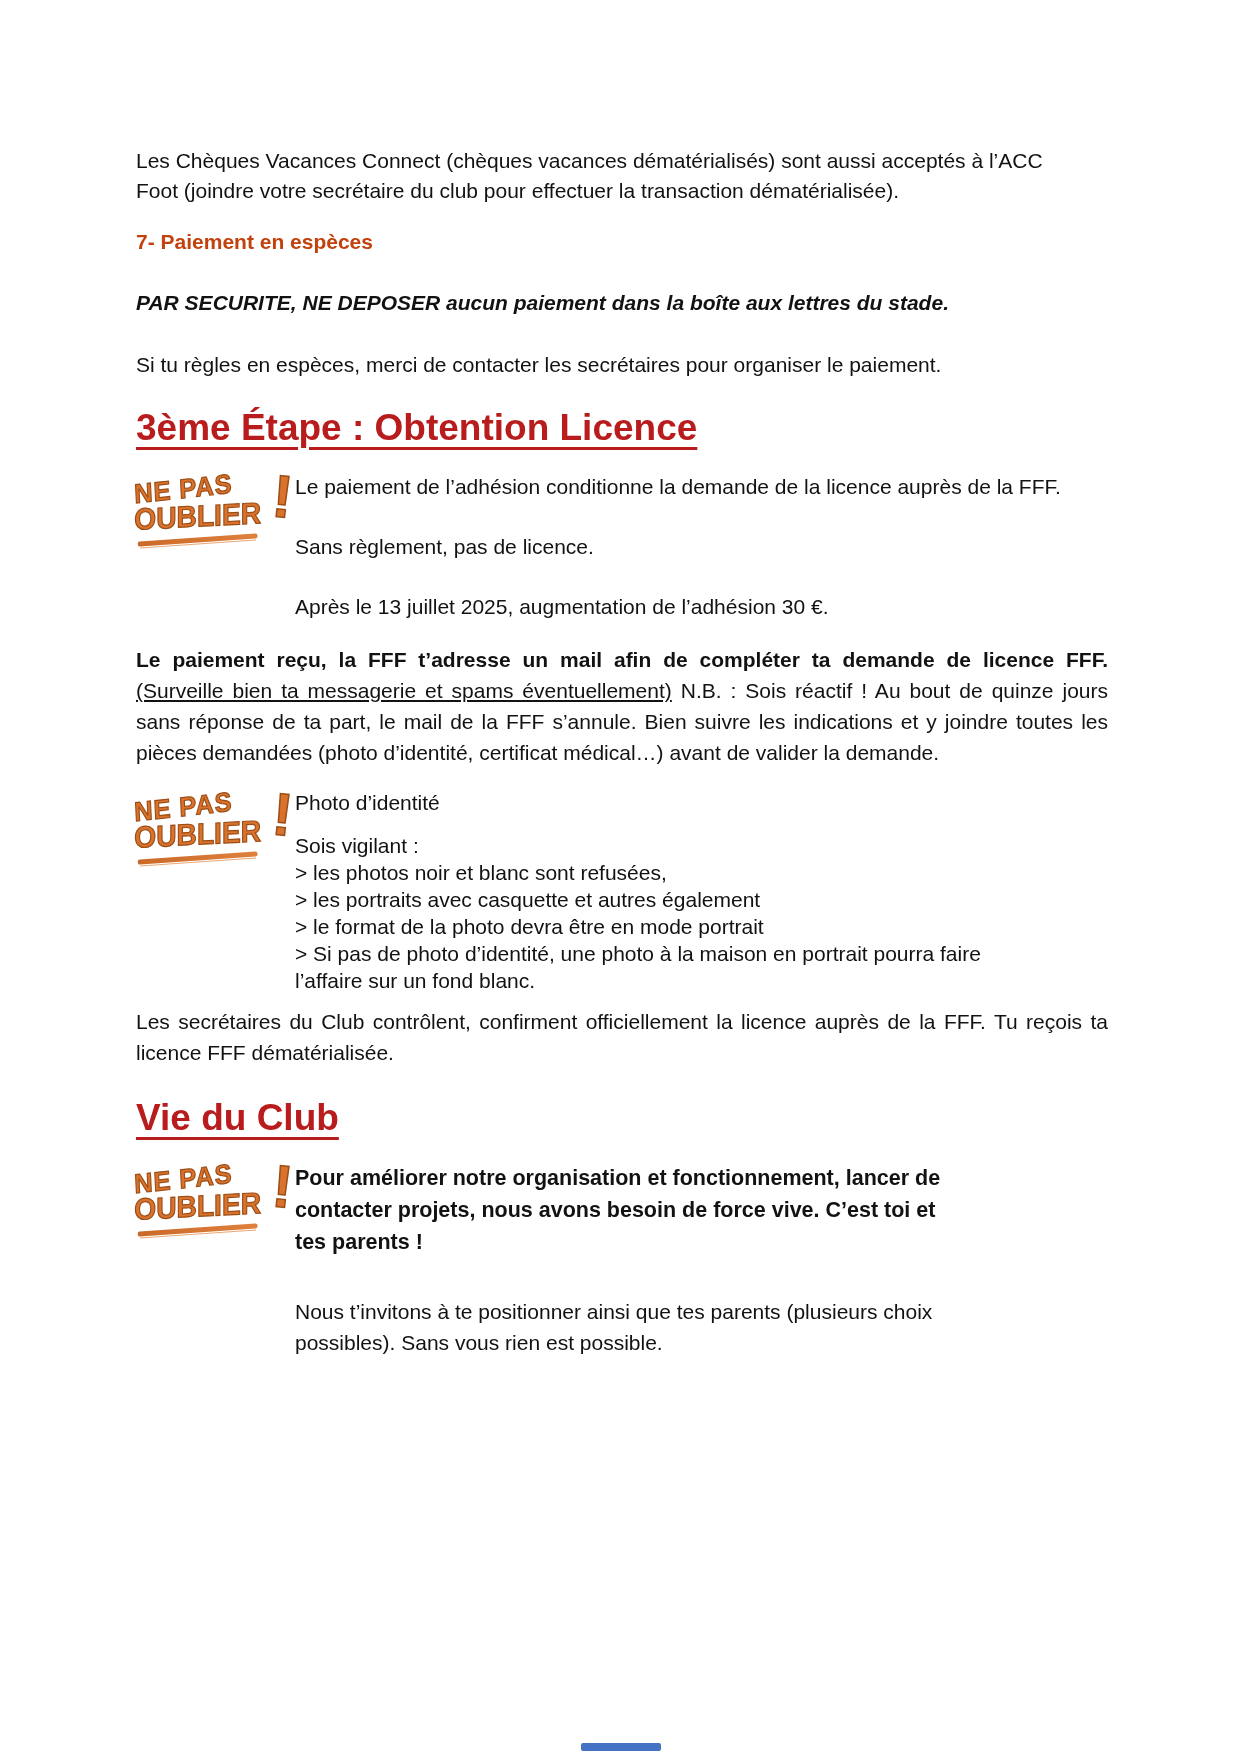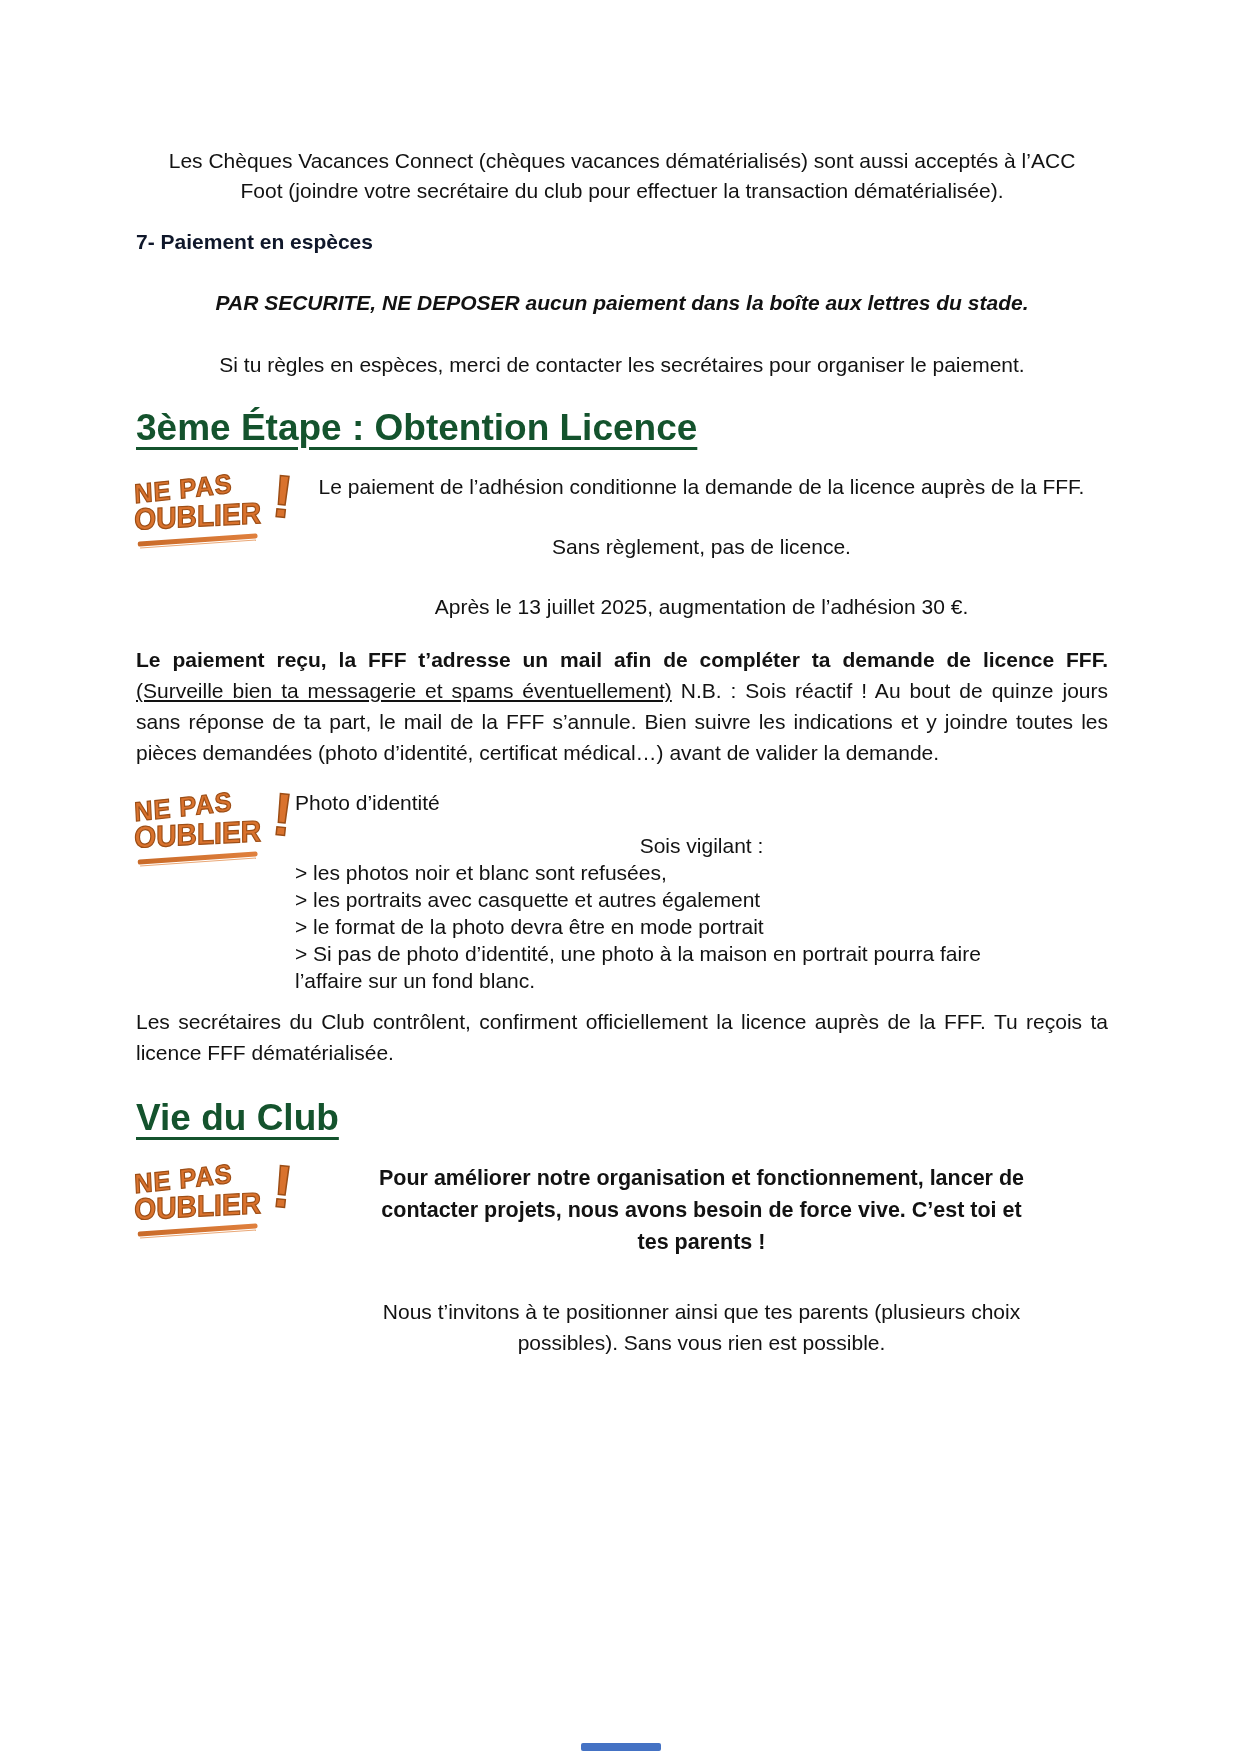--- a/index.html
+++ b/index.html
@@ -7,34 +7,34 @@
     position:relative;
     width:1241px;height:1754px;
     background:#ffffff;
     overflow:hidden;
     font-family:"Liberation Sans","DejaVu Sans",sans-serif;
     color:#121212;
     font-size:21px;
     -webkit-font-smoothing:antialiased;
   }
   .content{padding:146px 133px 0 136px;}
-  p{margin:0;text-align:center;}
+  p{margin:0;}
   .body-text{line-height:30px;}
   .pre{white-space:pre-line;}
   .justify{text-align:justify;}
 
   .sub-orange{
-    color:#0f172a;font-weight:bold;font-size:21px;line-height:24px;
+    color:#c2410c;font-weight:bold;font-size:21px;line-height:24px;
     margin-top:24px;
   }
   .p-cash{margin-top:32px;}
   .p-security{margin-top:34px;font-weight:bold;font-style:italic;}
 
   .big-orange{
-    color:#14532d;font-weight:bold;font-size:37px;line-height:44px;
+    color:#b91c1c;font-weight:bold;font-size:37px;line-height:44px;
     text-decoration:underline;text-decoration-thickness:3px;text-underline-offset:7px;
     margin-top:26px;
   }
   .h-step3{margin-top:26px;}
   .h-club{margin-top:28px;}
 
   .stamp-row{display:flex;align-items:flex-start;margin-top:22px;}
   .stamp-col{flex:0 0 159px;padding-top:2px;}
   .text-col{flex:1;min-width:0;}
 

